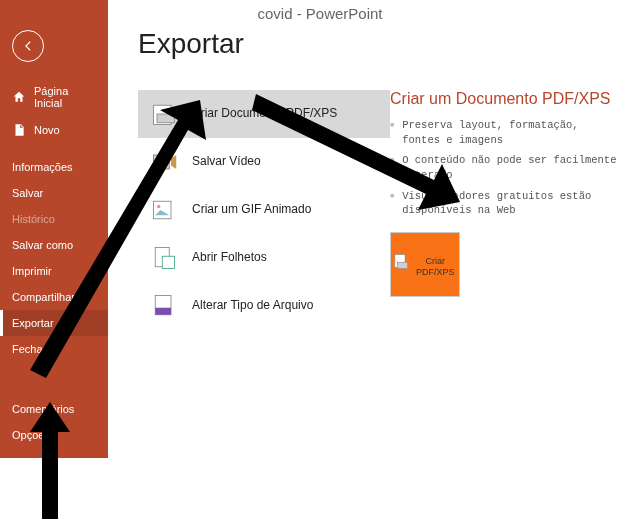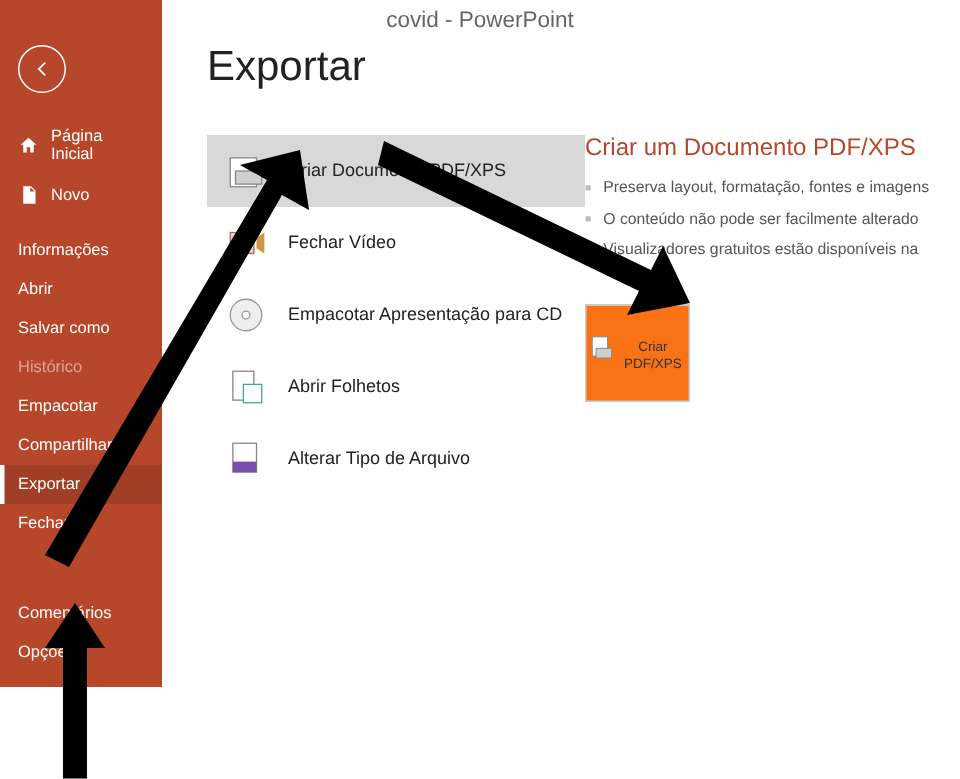--- a/index.html
+++ b/index.html
@@ -25,21 +25,21 @@
     
     .columns { display: flex; }
     .export-options { width: 252px; }
     .opt { display: flex; align-items: center; padding: 10px 12px; cursor: pointer; min-height: 48px; }
     .opt.selected { background: #d8d8d8; }
     .opt .icon-box { width: 28px; height: 28px; margin-right: 14px; display: flex; align-items: center; justify-content: center; flex-shrink: 0; }
     .opt .label { font-size: 12px; color: #222; line-height: 1.3; }
     
     .detail-panel { width: 230px; }
     .detail-title { color: #b7472a; font-size: 16px; font-weight: 400; margin-bottom: 10px; }
-    .bullet { display: flex; align-items: flex-start; font-size: 10.5px; color: #555; margin-bottom: 6px; line-height: 1.4; }
+    .bullet { display: flex; align-items: flex-start; font-size: 10.5px; color: #555; margin-bottom: 6px; line-height: 1.4; font-family: Liberation Mono, monospace; }
     .bullet::before { content: "■"; color: #bbb; font-size: 7px; margin-right: 8px; margin-top: 3px; }
     
     .action-box { width: 70px; height: 65px; border: 1px solid #ccc; margin-top: 14px; display: flex; align-items: center; justify-content: center; cursor: pointer; background: #f97316; }
     .action-box .icn { width: 26px; height: 26px; }
     .action-box .lbl { font-size: 9px; color: #333; text-align: center; margin-top: 4px; line-height: 1.2; }
     
     
     .arrow { position: absolute; pointer-events: none; }
   </style>
 </head>
@@ -71,30 +71,30 @@
         </span>
       <span>Novo</span>
     </div>
   </div>
 
   <div class="nav-sub-section">
     <div class="nav-item sub">
         <span>Informações</span>
       </div>
     <div class="nav-item sub">
-        <span>Abrir</span>
-      </div>
-    <div class="nav-item sub">
-        <span>Salvar como</span>
+        <span>Salvar</span>
       </div>
     <div class="nav-item sub disabled">
         <span>Histórico</span>
       </div>
     <div class="nav-item sub">
-        <span>Empacotar</span>
+        <span>Salvar como</span>
+      </div>
+    <div class="nav-item sub">
+        <span>Imprimir</span>
       </div>
     <div class="nav-item sub">
         <span>Compartilhar</span>
       </div>
     <div class="nav-item sub selected">
         <span>Exportar</span>
       </div>
     <div class="nav-item sub">
         <span>Fechar</span>
       </div>
@@ -124,30 +124,31 @@
           </span>
         <span class="label">Criar Documento PDF/XPS</span>
       </div>
       <div class="opt">
         <span class="icon-box">
             <svg viewBox="0 0 32 32">
               <rect x="4" y="8" width="18" height="16" fill="#e8d4c4" stroke="#a67"></rect>
               <polygon points="24,12 30,8 30,24 24,20" fill="#c94"></polygon>
             </svg>
           </span>
-        <span class="label">Fechar Vídeo</span>
+        <span class="label">Salvar Vídeo</span>
       </div>
       <div class="opt">
         <span class="icon-box">
             <svg viewBox="0 0 32 32">
-              <circle cx="16" cy="16" r="12" fill="#eee" stroke="#999"></circle>
-              <circle cx="16" cy="16" r="3" fill="#fff" stroke="#999"></circle>
+              <rect x="4" y="6" width="20" height="20" fill="#fff" stroke="#888"></rect>
+              <circle cx="10" cy="12" r="2" fill="#e8a"></circle>
+              <polyline points="6,22 12,16 22,22" fill="#8bc"></polyline>
             </svg>
           </span>
-        <span class="label">Empacotar Apresentação para CD</span>
+        <span class="label">Criar um GIF Animado</span>
       </div>
       <div class="opt">
         <span class="icon-box">
             <svg viewBox="0 0 32 32">
               <rect x="6" y="4" width="16" height="22" fill="#fff" stroke="#888"></rect>
               <rect x="14" y="14" width="14" height="14" fill="#fff" stroke="#4a8"></rect>
             </svg>
           </span>
         <span class="label">Abrir Folhetos</span>
       </div>

